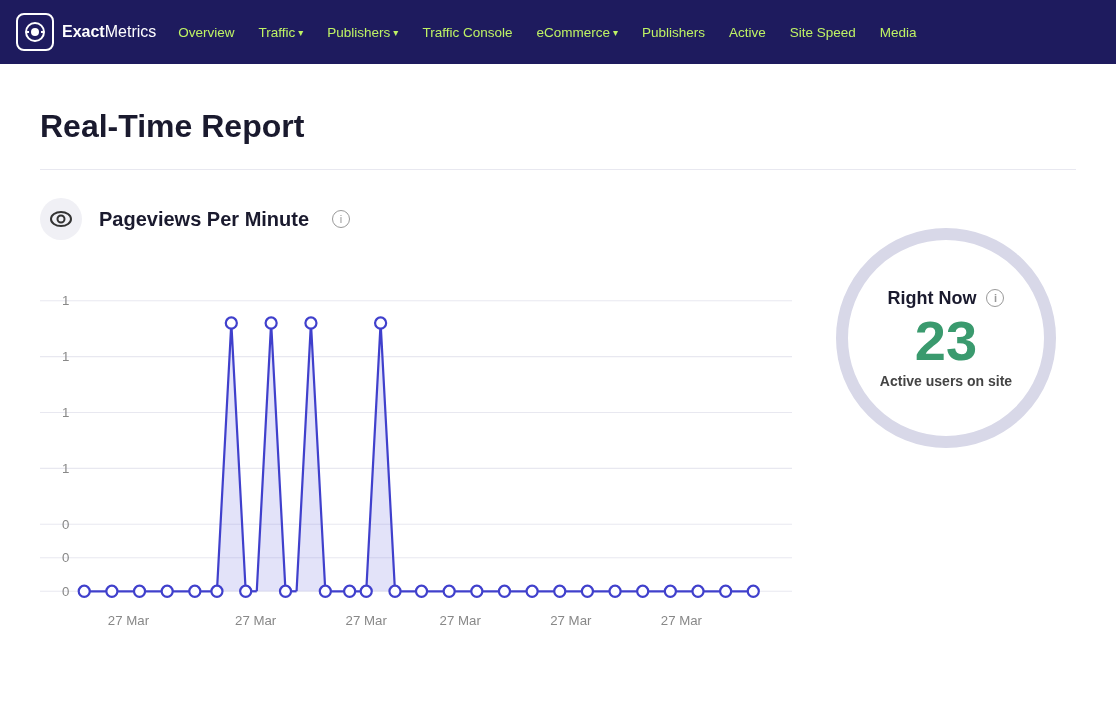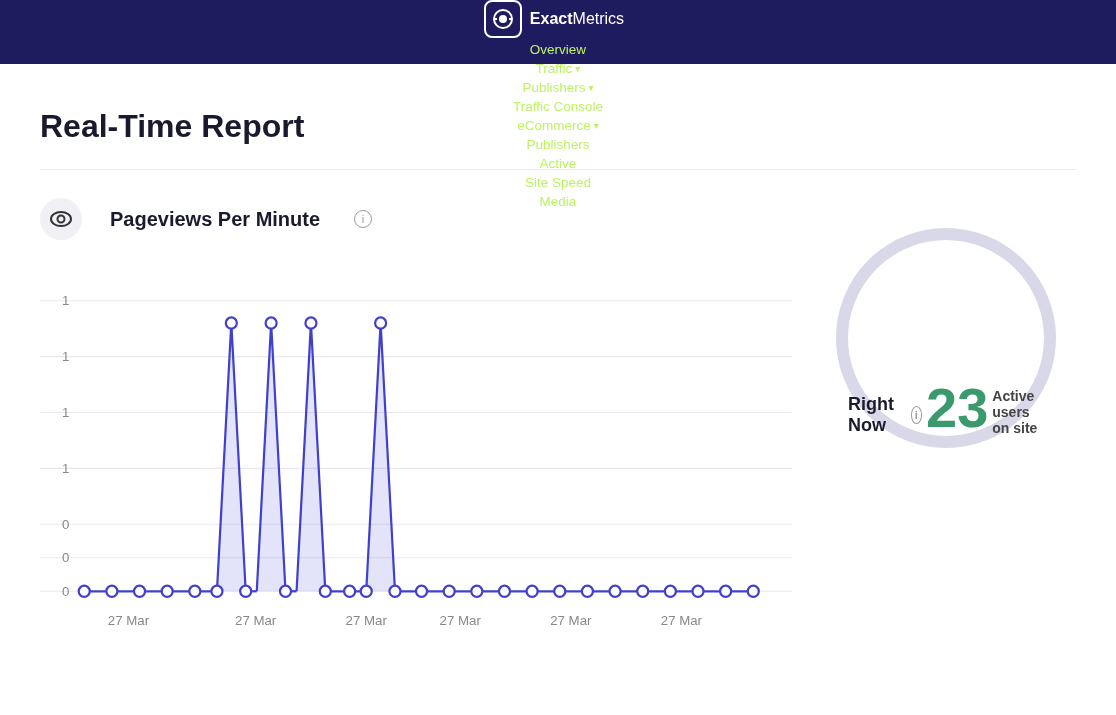--- a/index.html
+++ b/index.html
@@ -6,21 +6,20 @@
     body { font-family: -apple-system, BlinkMacSystemFont, 'Segoe UI', sans-serif; background: #fff; }
 
     
     nav {
       background: #1e1b5e;
       display: flex;
       align-items: center;
       padding: 0 16px;
       height: 64px;
       gap: 4px;
-      flex-direction: column;
     }
     .nav-logo {
       display: flex;
       align-items: center;
       gap: 8px;
       margin-right: 8px;
     }
     .nav-logo-icon {
       width: 38px; height: 38px;
       background: transparent;
@@ -77,21 +76,21 @@
       gap: 24px;
       align-items: flex-start;
     }
     .chart-section {
       flex: 1;
       min-width: 0;
     }
     .chart-header {
       display: flex;
       align-items: center;
-      gap: 28px;
+      gap: 17px;
       margin-bottom: 16px;
     }
     .eye-icon-wrap {
       width: 42px; height: 42px;
       border-radius: 50%;
       background: #f0f0f5;
       display: flex; align-items: center; justify-content: center;
       flex-shrink: 0;
     }
     .chart-title {
@@ -125,21 +124,22 @@
       flex-direction: column;
       align-items: center;
       justify-content: center;
       padding-top: 30px;
     }
     .circle-container {
       width: 220px; height: 220px;
       border-radius: 50%;
       border: 12px solid #d8d8e8;
       display: flex;
-      align-items: flex-end;
+      flex-direction: column;
+      align-items: center;
       justify-content: center;
       gap: 4px;
     }
     .right-now-title {
       font-size: 18px;
       font-weight: 700;
       color: #1a1a2e;
       display: flex;
       align-items: center;
       gap: 4px;

